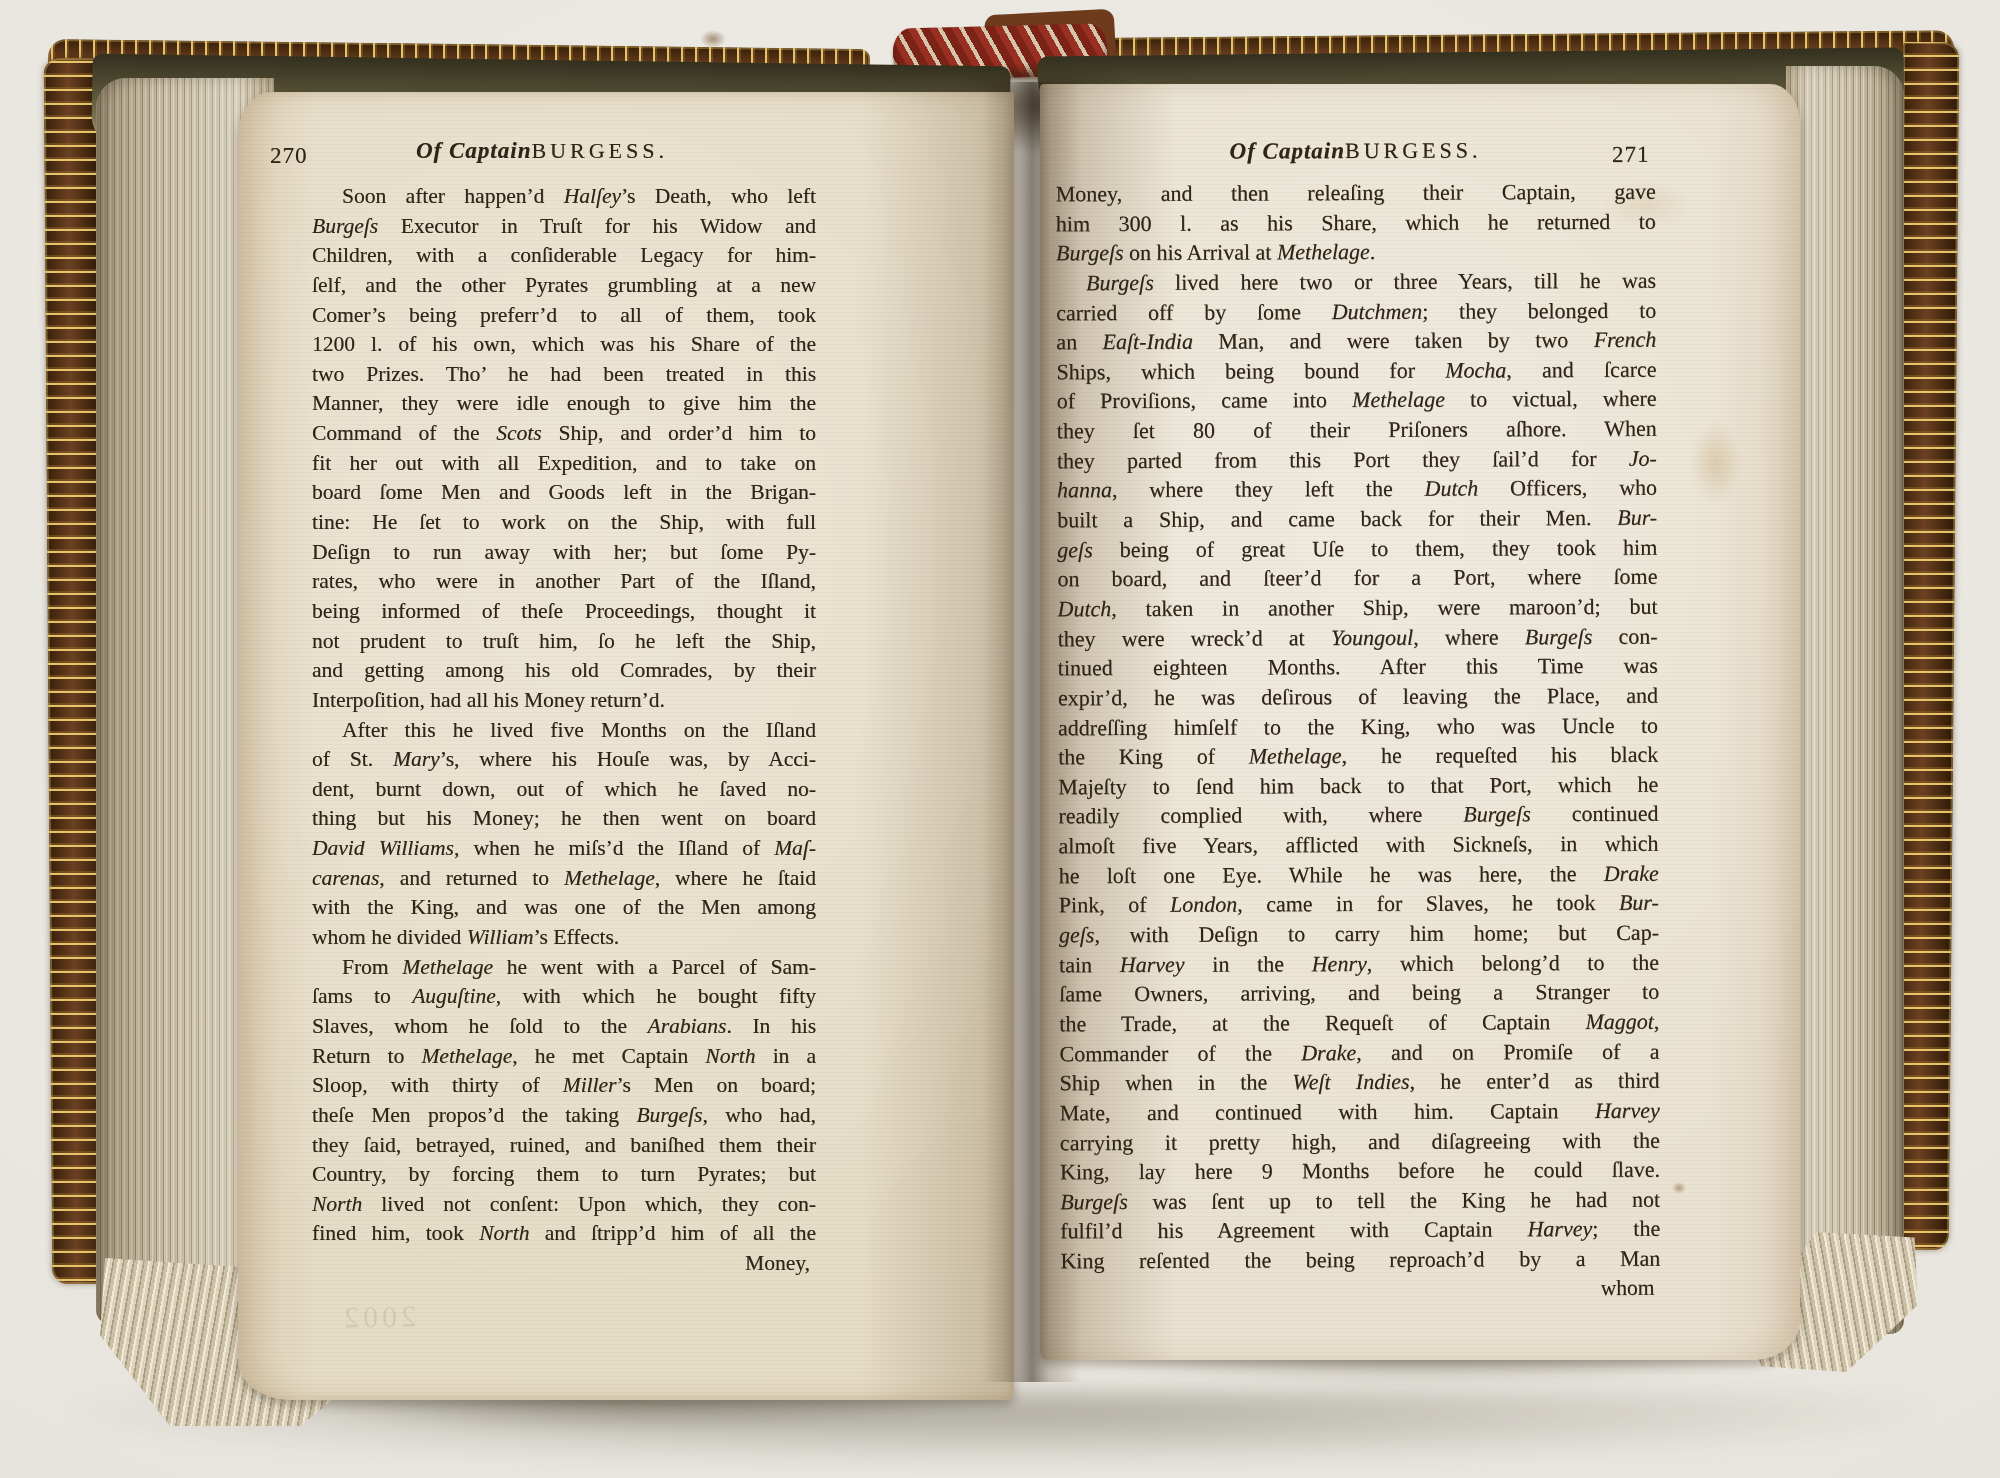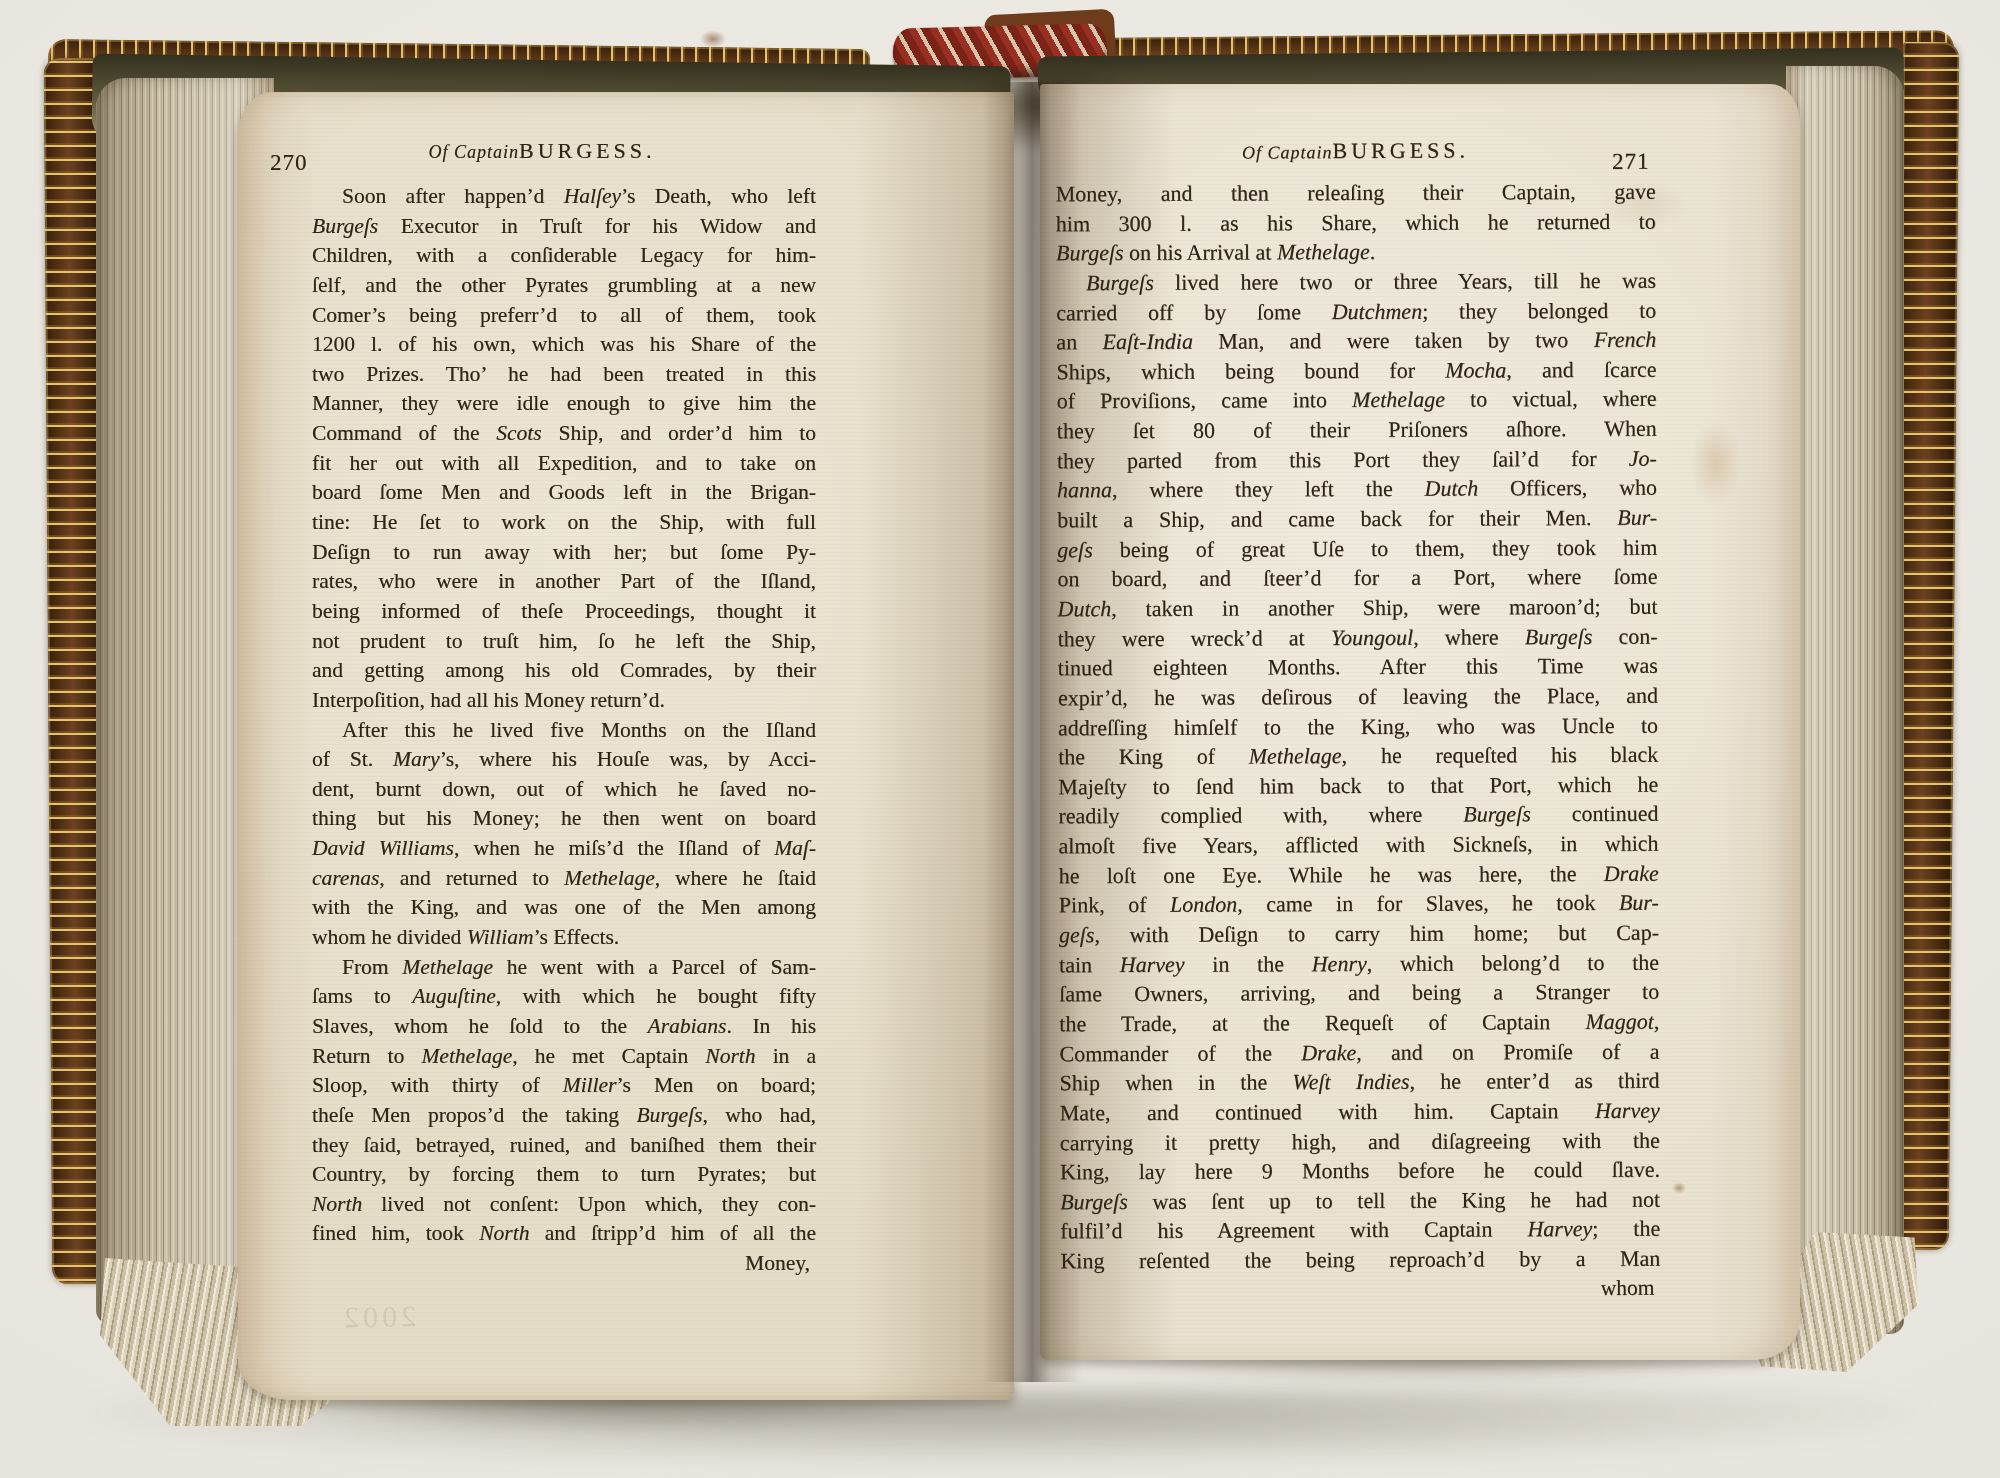--- a/index.html
+++ b/index.html
@@ -93,25 +93,25 @@
   .spot-b{left:1600px;top:180px;width:90px;height:50px;background:radial-gradient(closest-side, rgba(170,130,70,.14), transparent);}
   .spot-c{left:1672px;top:1182px;width:14px;height:12px;background:radial-gradient(closest-side, rgba(120,85,35,.5), transparent);}
   .spot-d{left:700px;top:30px;width:26px;height:18px;background:radial-gradient(closest-side, rgba(110,70,30,.55), transparent);}
   .ghost-stamp{position:absolute;left:340px;top:1300px;font-size:30px;letter-spacing:4px;
     color:#5a6258;opacity:.14;transform:scaleX(-1) rotate(1deg);}
   
   .text-col{position:absolute;color:#2f2517;text-shadow:.3px .3px .5px rgba(46,37,25,.5);}
   .col-left{left:268px;top:138px;width:548px;}
   .col-right{left:1058px;top:138px;width:600px;transform:rotate(-.25deg);}
   .page-header{position:relative;height:36px;font-size:23px;}
-  .page-header .pagenum{position:absolute;top:12px;letter-spacing:1px;}
+  .page-header .pagenum{position:absolute;top:5px;letter-spacing:1px;}
   .col-left .pagenum{left:2px;}
   .col-right .pagenum{right:6px;}
   .running-head{position:absolute;left:0;right:0;text-align:center;white-space:nowrap;}
-  .running-head i{font-size:18px;letter-spacing:1px;}
+  .running-head i{font-size:23px;letter-spacing:1px;font-weight:bold;}
   .running-head .caps{letter-spacing:4px;margin-left:0;font-size:22px;}
   .lines{margin-top:8px;}
   .col-right .lines{margin-top:4px;}
   .line{height:29.65px;line-height:29.65px;text-align:justify;text-align-last:justify;white-space:normal;}
   .col-left .line{font-size:21.5px;margin-left:44px;}
   .col-right .line{font-size:22px;}
   .line.indent{text-indent:30px;}
   .line.flush{text-align-last:left;}
   .catchword{display:block;text-align:right;font-size:21.5px;line-height:29.65px;padding-right:6px;}
 </style>

